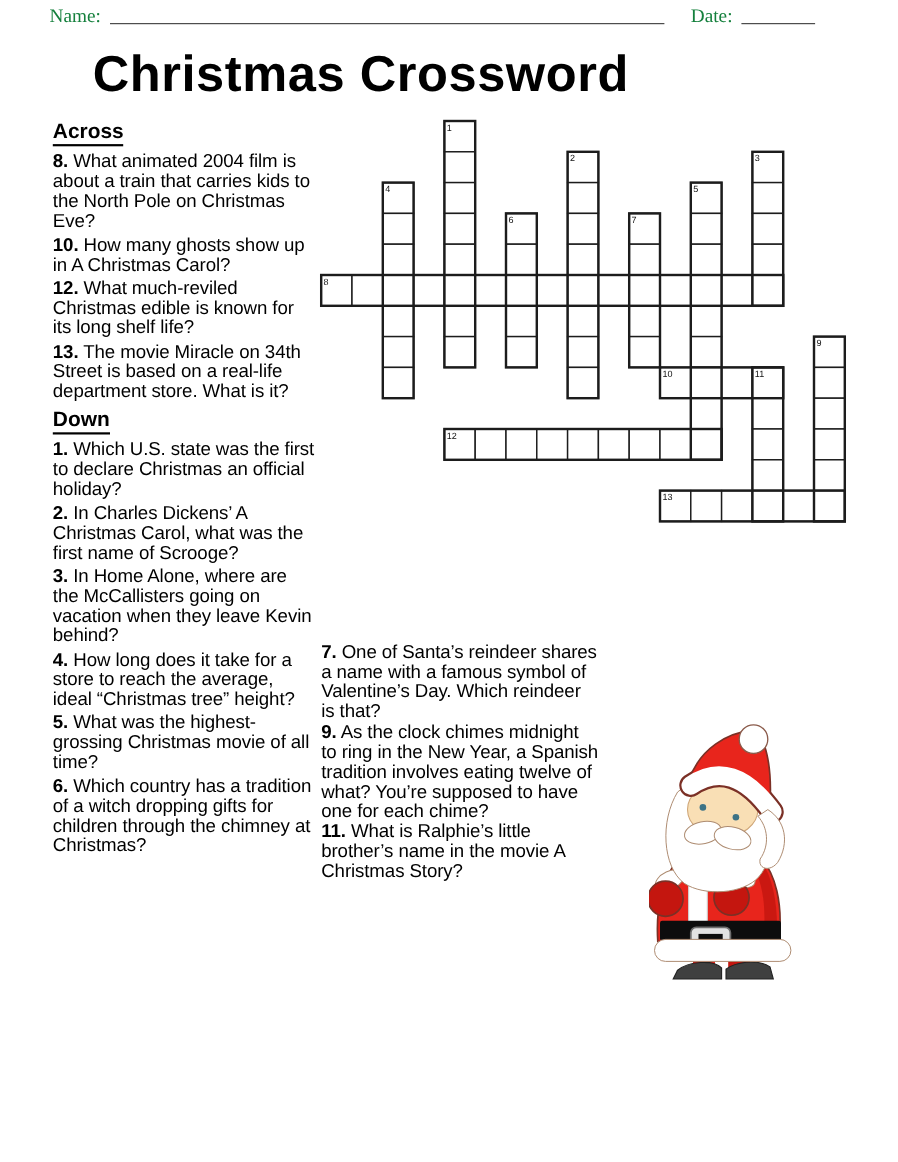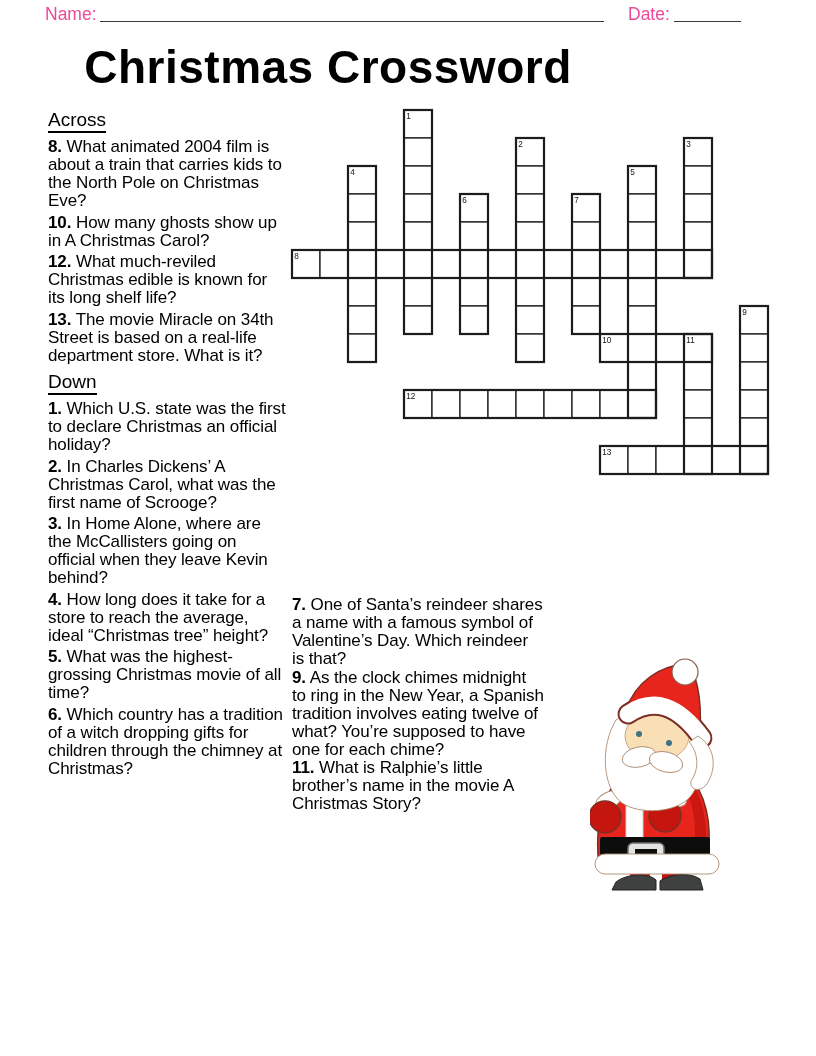--- a/index.html
+++ b/index.html
@@ -7,45 +7,45 @@
     width: 816px; height: 1056px;
     background: #ffffff;
     font-family: "Liberation Sans", sans-serif;
     color: #000;
     position: relative;
     overflow: hidden;
   }
   .page { position: absolute; inset: 0; }
 
   
-  .field-label { position: absolute; font-size: 17.5px; color: #ec4899; }
+  .field-label { position: absolute; font-size: 17.5px; color: #15803d; font-family: Liberation Serif, serif; }
   .rule { position: absolute; border-bottom: 1.6px solid #3a3a3a; height: 0; }
   #name-label { left: 45px; top: 4px; }
   #name-rule  { left: 100px; top: 21px; width: 504px; }
   #date-label { left: 628px; top: 4px; }
   #date-rule  { left: 674px; top: 21px; width: 67px; }
 
   
   .title {
     position: absolute; left: 0; top: 40px; width: 656px;
     margin: 0; text-align: center;
     font-size: 46px; font-weight: bold; letter-spacing: 0.5px;
     color: #000;
   }
 
   
   .grid { position: absolute; }
   .grid text { font-family: "Liberation Sans", sans-serif; }
 
   
   .clues-left { position: absolute; left: 48px; top: 109px; width: 240px; }
-  .clues-mid  { position: absolute; left: 292px; top: 596px; width: 252px; }
+  .clues-mid  { position: absolute; left: 292px; top: 584px; width: 252px; }
   .clue-heading {
     display: inline-block;
-    font-size: 19px; font-weight: normal; line-height: 22px;
+    font-size: 19px; font-weight: bold; line-height: 22px;
     border-bottom: 2.2px solid #000;
     margin: 0 0 5px 0;
   }
   .clue-heading.second { margin-top: 3px; }
   .clue {
     font-size: 17px; line-height: 18px;
     margin: 0 0 3.5px 0;
     letter-spacing: -0.1px;
   }
   .clues-mid .clue { margin-bottom: 0.5px; }
@@ -196,21 +196,21 @@
     <div>
         <p class="clue"><span class="clue-num">8.</span><span class="clue-text"> What animated 2004 film is about a train that carries kids to the North Pole on Christmas Eve?</span></p>
         <p class="clue"><span class="clue-num">10.</span><span class="clue-text"> How many ghosts show up in A Christmas Carol?</span></p>
         <p class="clue"><span class="clue-num">12.</span><span class="clue-text"> What much-reviled Christmas edible is known for its long shelf life?</span></p>
         <p class="clue"><span class="clue-num">13.</span><span class="clue-text"> The movie Miracle on 34th Street is based on a real-life department store. What is it?</span></p>
       </div>
     <div class="clue-heading second">Down</div>
     <div>
         <p class="clue"><span class="clue-num">1.</span><span class="clue-text"> Which U.S. state was the first to declare Christmas an official holiday?</span></p>
         <p class="clue"><span class="clue-num">2.</span><span class="clue-text"> In Charles Dickens’ A Christmas Carol, what was the first name of Scrooge?</span></p>
-        <p class="clue"><span class="clue-num">3.</span><span class="clue-text"> In Home Alone, where are the McCallisters going on official when they leave Kevin behind?</span></p>
+        <p class="clue"><span class="clue-num">3.</span><span class="clue-text"> In Home Alone, where are the McCallisters going on vacation when they leave Kevin behind?</span></p>
         <p class="clue"><span class="clue-num">4.</span><span class="clue-text"> How long does it take for a store to reach the average, ideal “Christmas tree” height?</span></p>
         <p class="clue"><span class="clue-num">5.</span><span class="clue-text"> What was the highest-grossing Christmas movie of all time?</span></p>
         <p class="clue"><span class="clue-num">6.</span><span class="clue-text"> Which country has a tradition of a witch dropping gifts for children through the chimney at Christmas?</span></p>
       </div>
   </div>
 
   <div class="clues-mid">
     <div>
         <p class="clue"><span class="clue-num">7.</span><span class="clue-text"> One of Santa’s reindeer shares a name with a famous symbol of Valentine’s Day. Which reindeer is that?</span></p>
         <p class="clue"><span class="clue-num">9.</span><span class="clue-text"> As the clock chimes midnight to ring in the New Year, a Spanish tradition involves eating twelve of what? You’re supposed to have one for each chime?</span></p>

